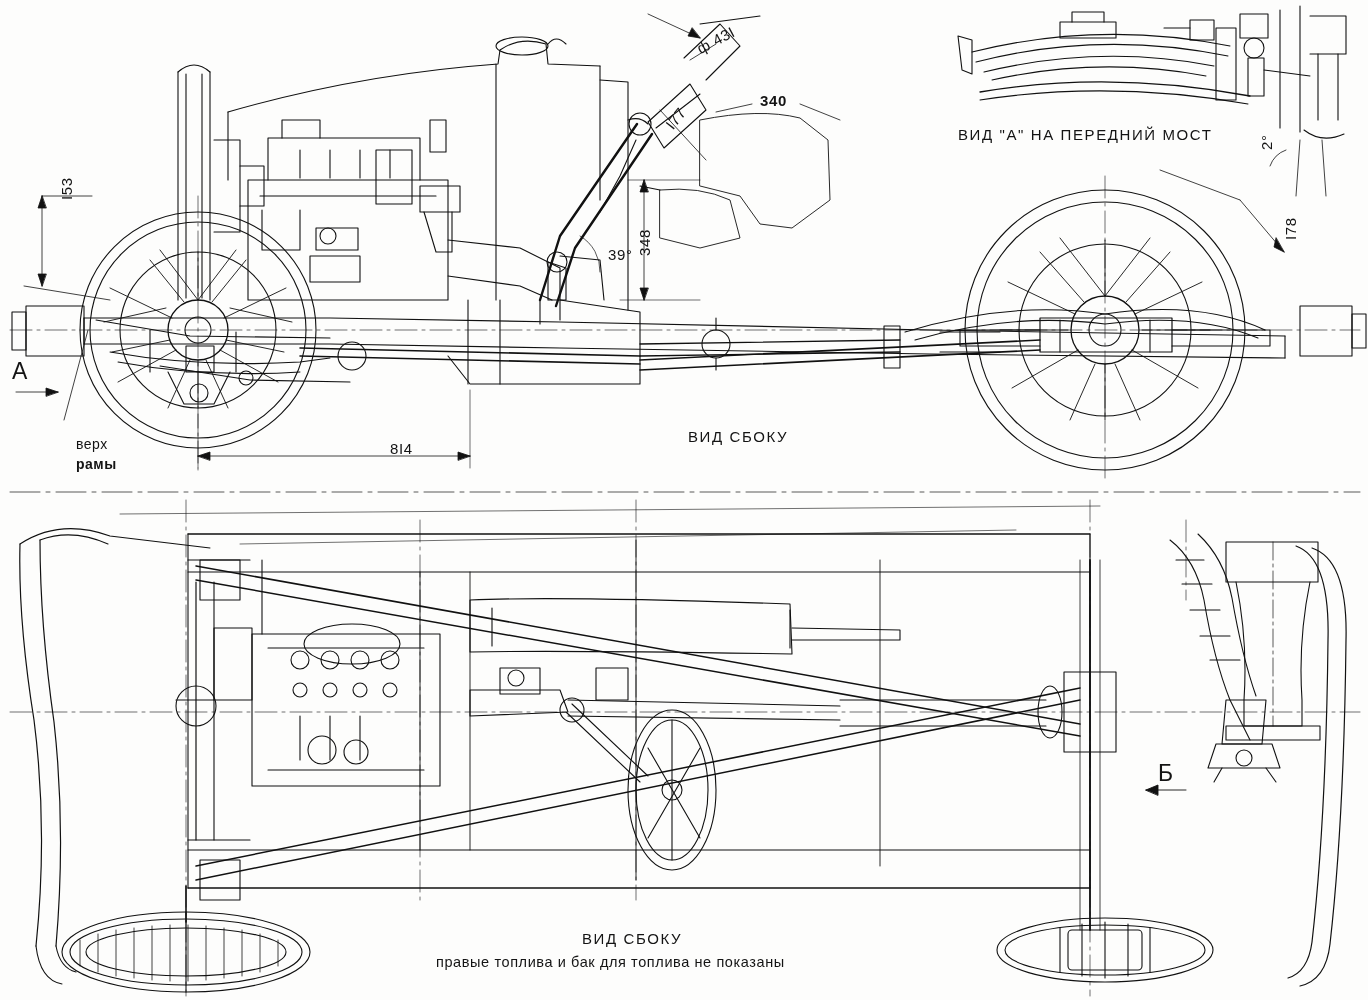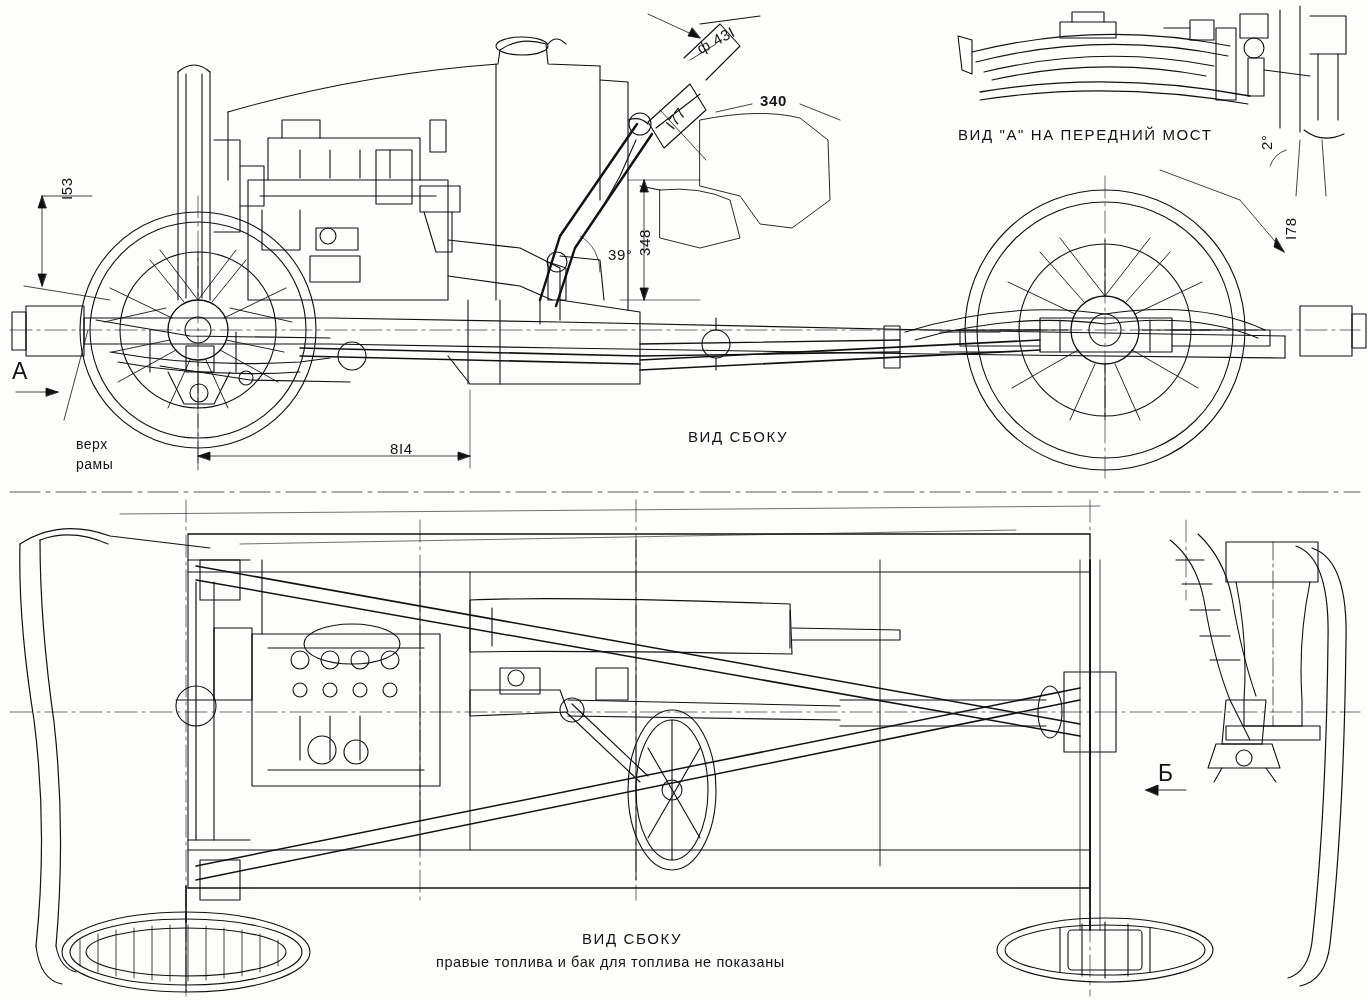--- a/index.html
+++ b/index.html
@@ -435,21 +435,21 @@
 
   <div class="lbl dim rot90" style="left:1282px; top:240px;">I78</div>
 
   <div class="lbl dim rot90" style="left:1258px; top:150px;">2°</div>
 
   <div class="lbl marker" style="left:12px; top:358px;">А</div>
 
   <div class="lbl marker" style="left:1158px; top:760px;">Б</div>
 
   <div class="lbl note" style="left:36px; top:436px;">верх</div>
-  <div class="lbl note" style="left:36px; top:456px;">рамы</div>
+  <div class="lbl note" style="left:36px; top:456px;font-weight:bold;">рамы</div>
 
   <div class="lbl caption-title" style="left:688px; top:428px;">ВИД СБОКУ</div>
 
   <div class="lbl caption-title" style="left:582px; top:930px;">ВИД СБОКУ</div>
   <div class="lbl caption-sub" style="left:436px; top:954px;">правые топлива и бак для топлива не показаны</div>
 
   <div class="lbl caption-title" style="left:958px; top:126px;">ВИД "А"  НА  ПЕРЕДНИЙ МОСТ</div>
 
 </div>
 

